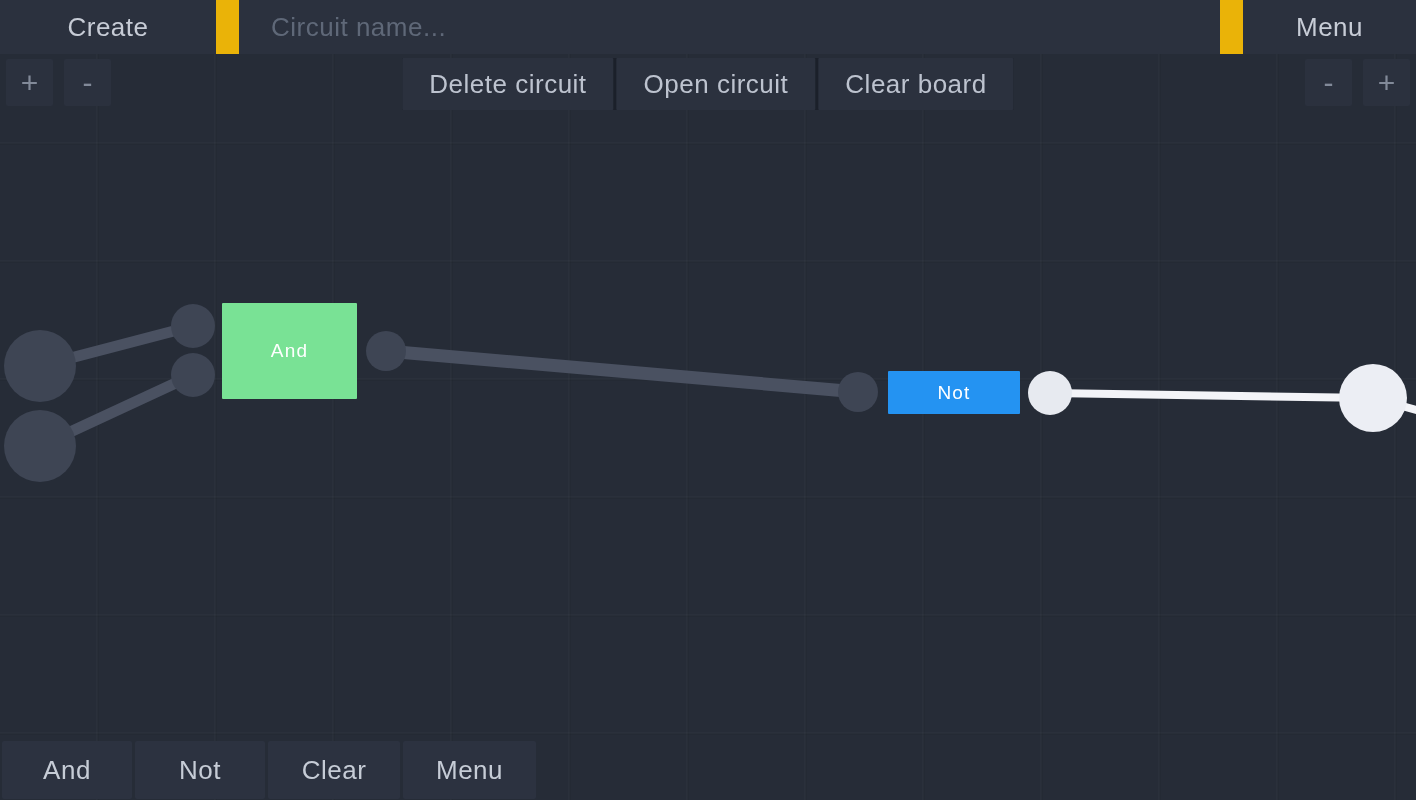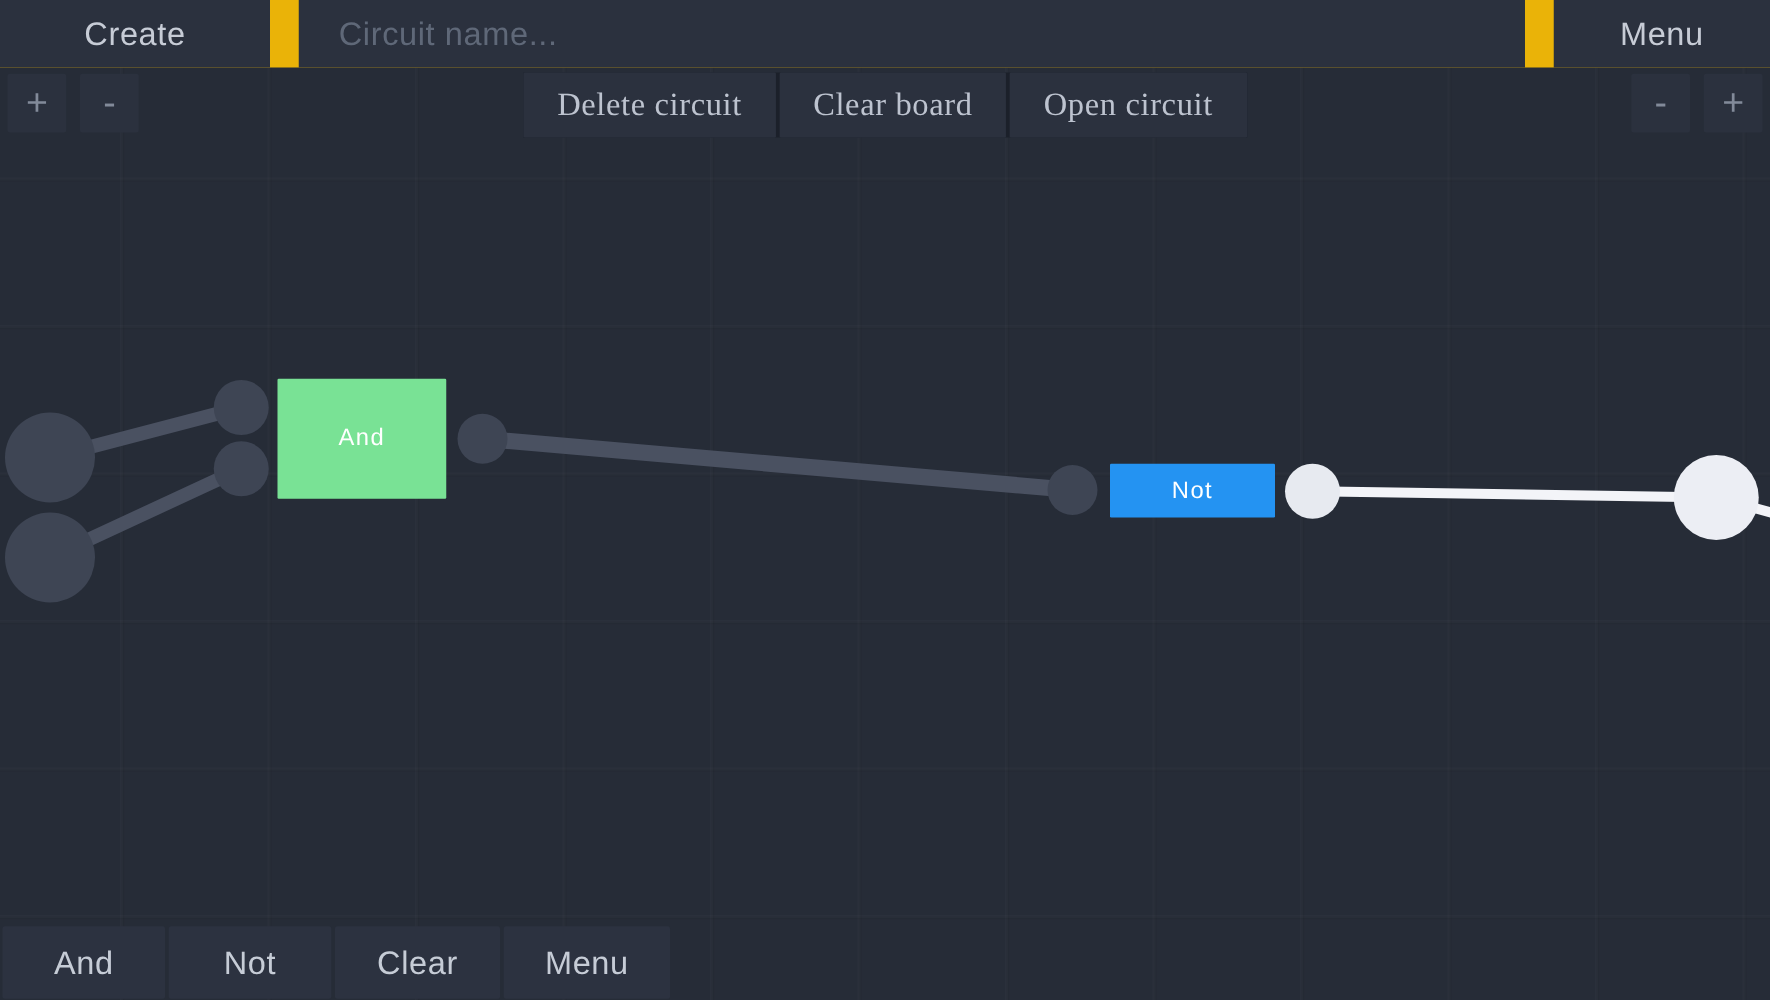--- a/index.html
+++ b/index.html
@@ -58,21 +58,21 @@
     font-family:"Liberation Sans", sans-serif;padding:0;line-height:1;
   }
   .action-group{
     position:absolute;top:58px;left:50%;transform:translateX(-50%);
     display:flex;gap:3px;background:#1b202a;z-index:5;
   }
   .action-btn{
     height:52px;background:#2b313e;border:none;border-radius:1px;
     color:#bdc3cf;font-size:26px;letter-spacing:0.5px;
     padding:0 27px;display:flex;align-items:center;justify-content:center;
-    cursor:pointer;font-family:Liberation Serif, serif;
+    cursor:pointer;font-family:Liberation Sans, sans-serif;
   }
   
   .palette{
     position:absolute;left:2px;bottom:1px;display:flex;gap:3px;z-index:5;
   }
   .palette-btn{
     height:58px;background:#2c3240;border:none;border-radius:2px;
     color:#c6ccd6;font-size:26px;letter-spacing:0.5px;
     display:flex;align-items:center;justify-content:center;
     cursor:pointer;font-family:"Liberation Sans", sans-serif;
@@ -116,22 +116,22 @@
   <button class="tb-btn tb-menu">Menu</button>
 </div>
 
 <div class="zoom-group left">
   <button class="zoom-btn">+</button>
   <button class="zoom-btn">-</button>
 </div>
 
 <div class="action-group">
   <button class="action-btn">Delete circuit</button>
+  <button class="action-btn">Open circuit</button>
   <button class="action-btn">Clear board</button>
-  <button class="action-btn">Open circuit</button>
 </div>
 
 <div class="zoom-group right">
   <button class="zoom-btn">-</button>
   <button class="zoom-btn">+</button>
 </div>
 
 <div class="palette">
   <button class="palette-btn">And</button>
   <button class="palette-btn">Not</button>

